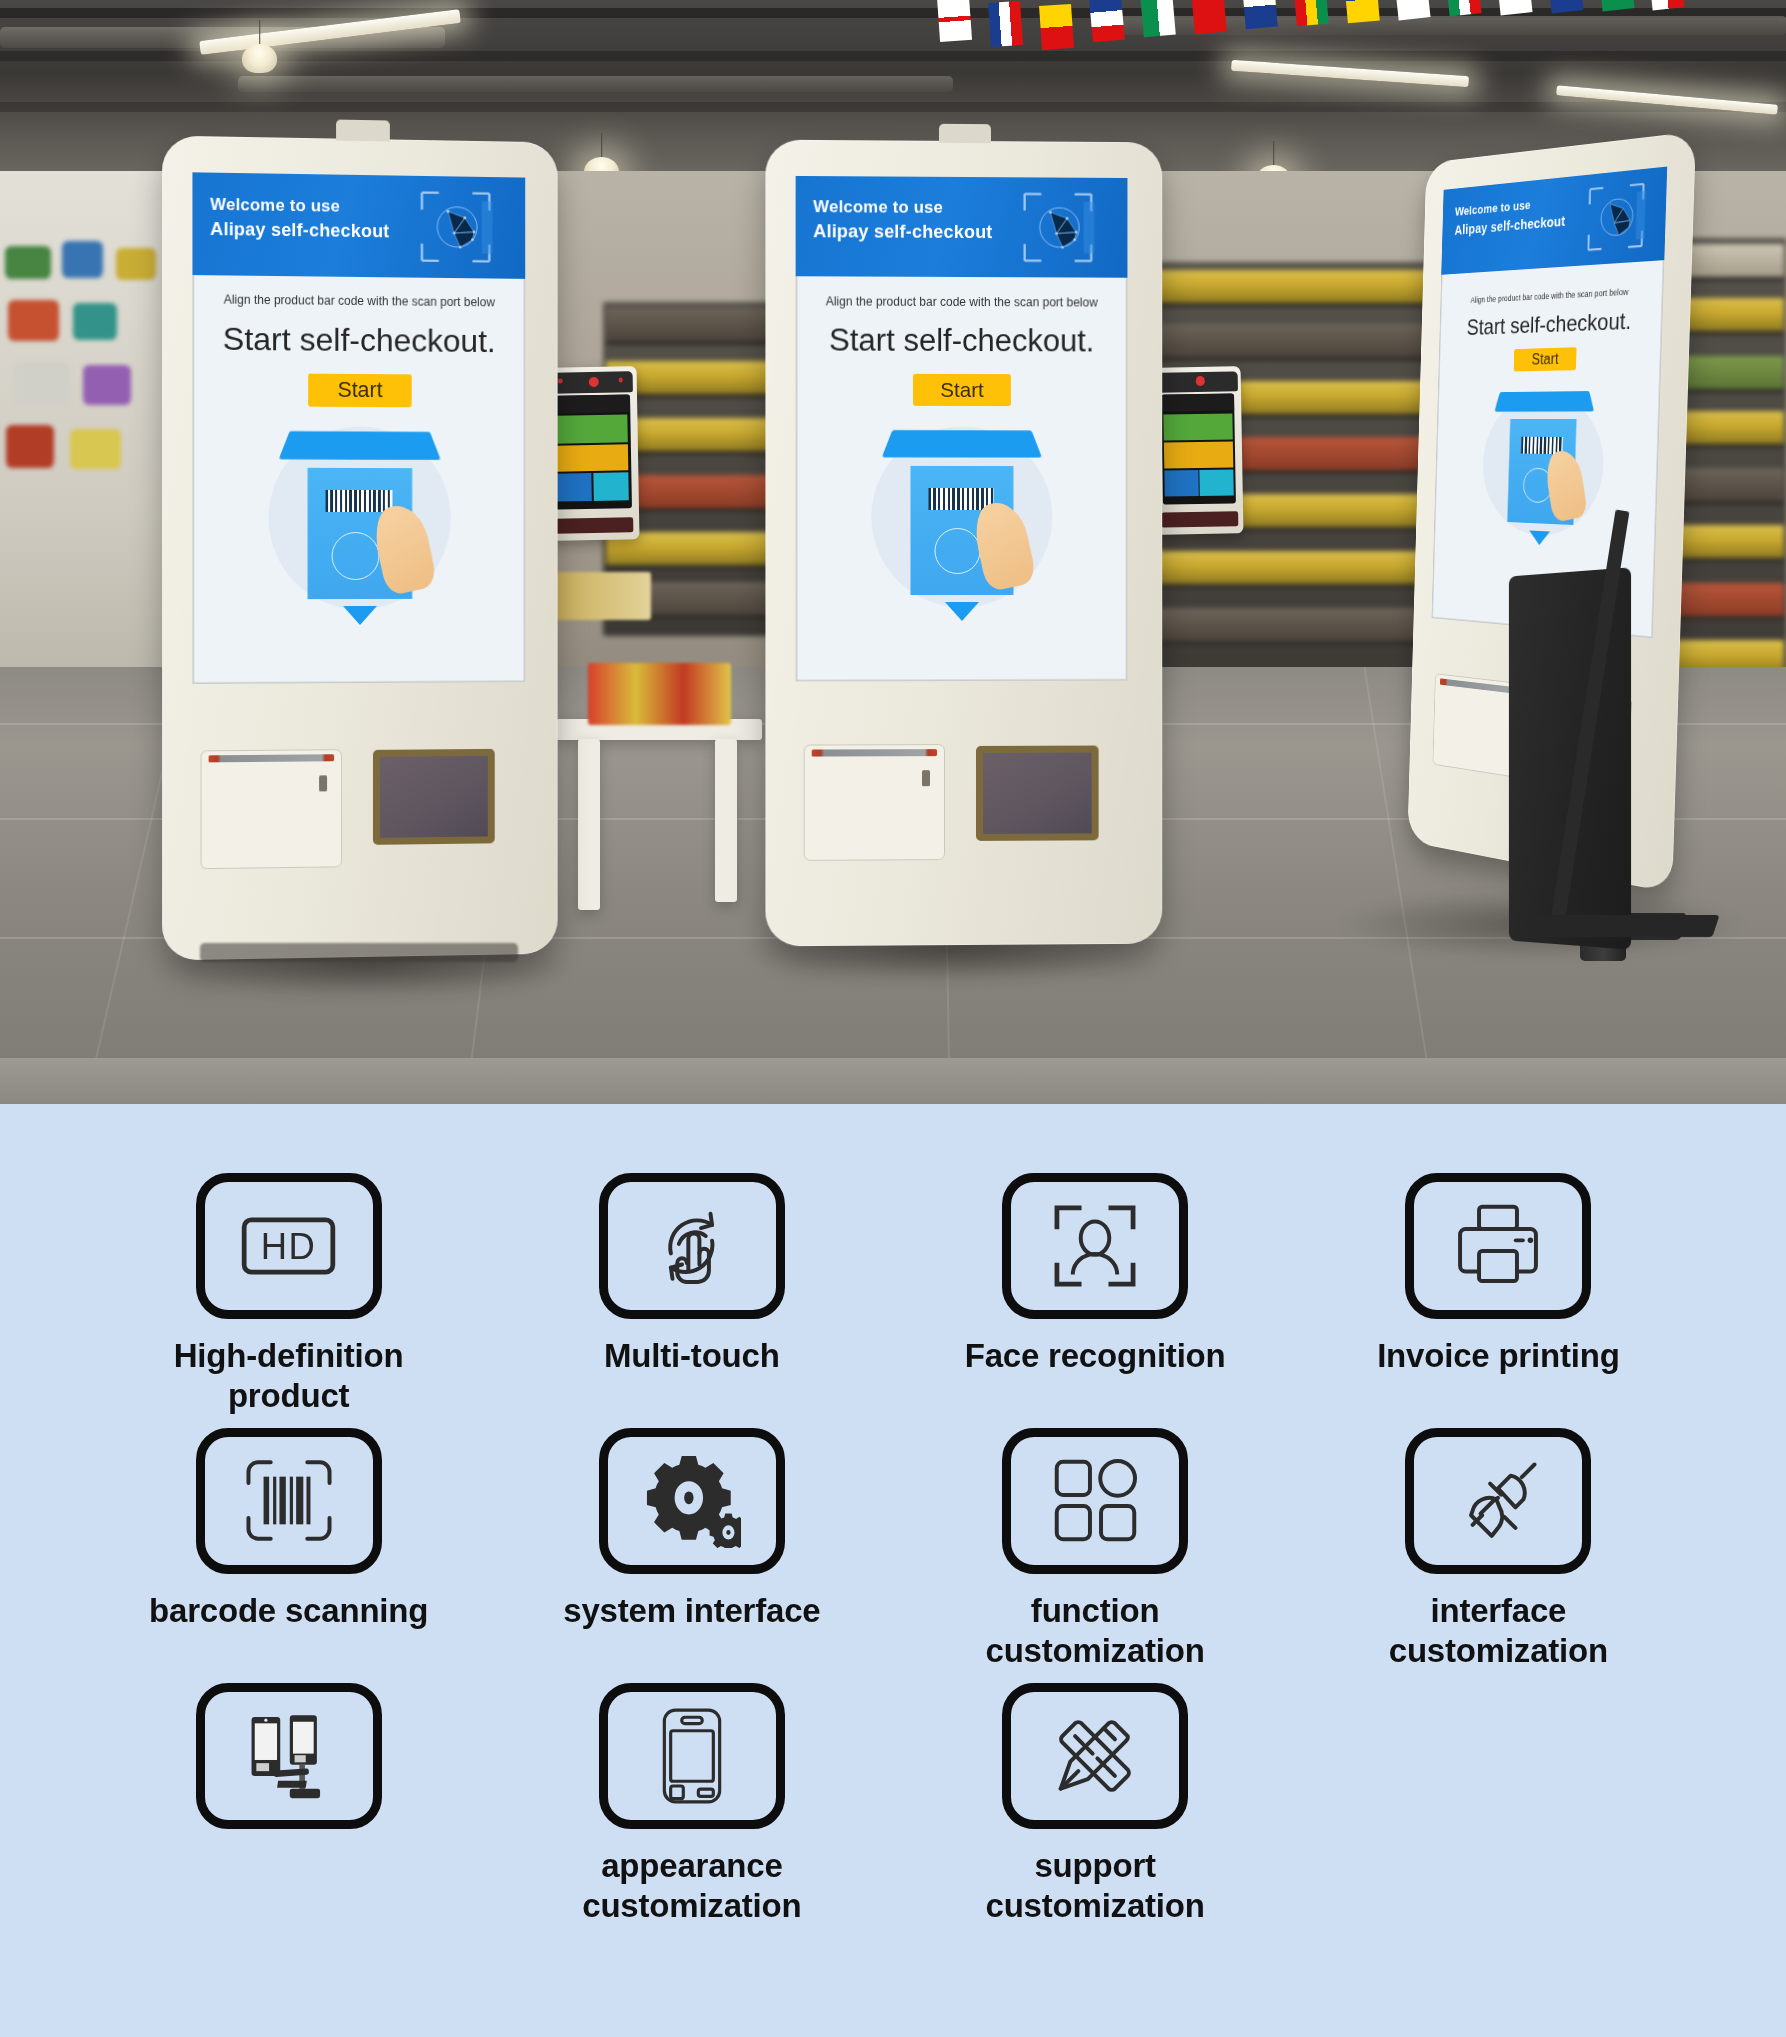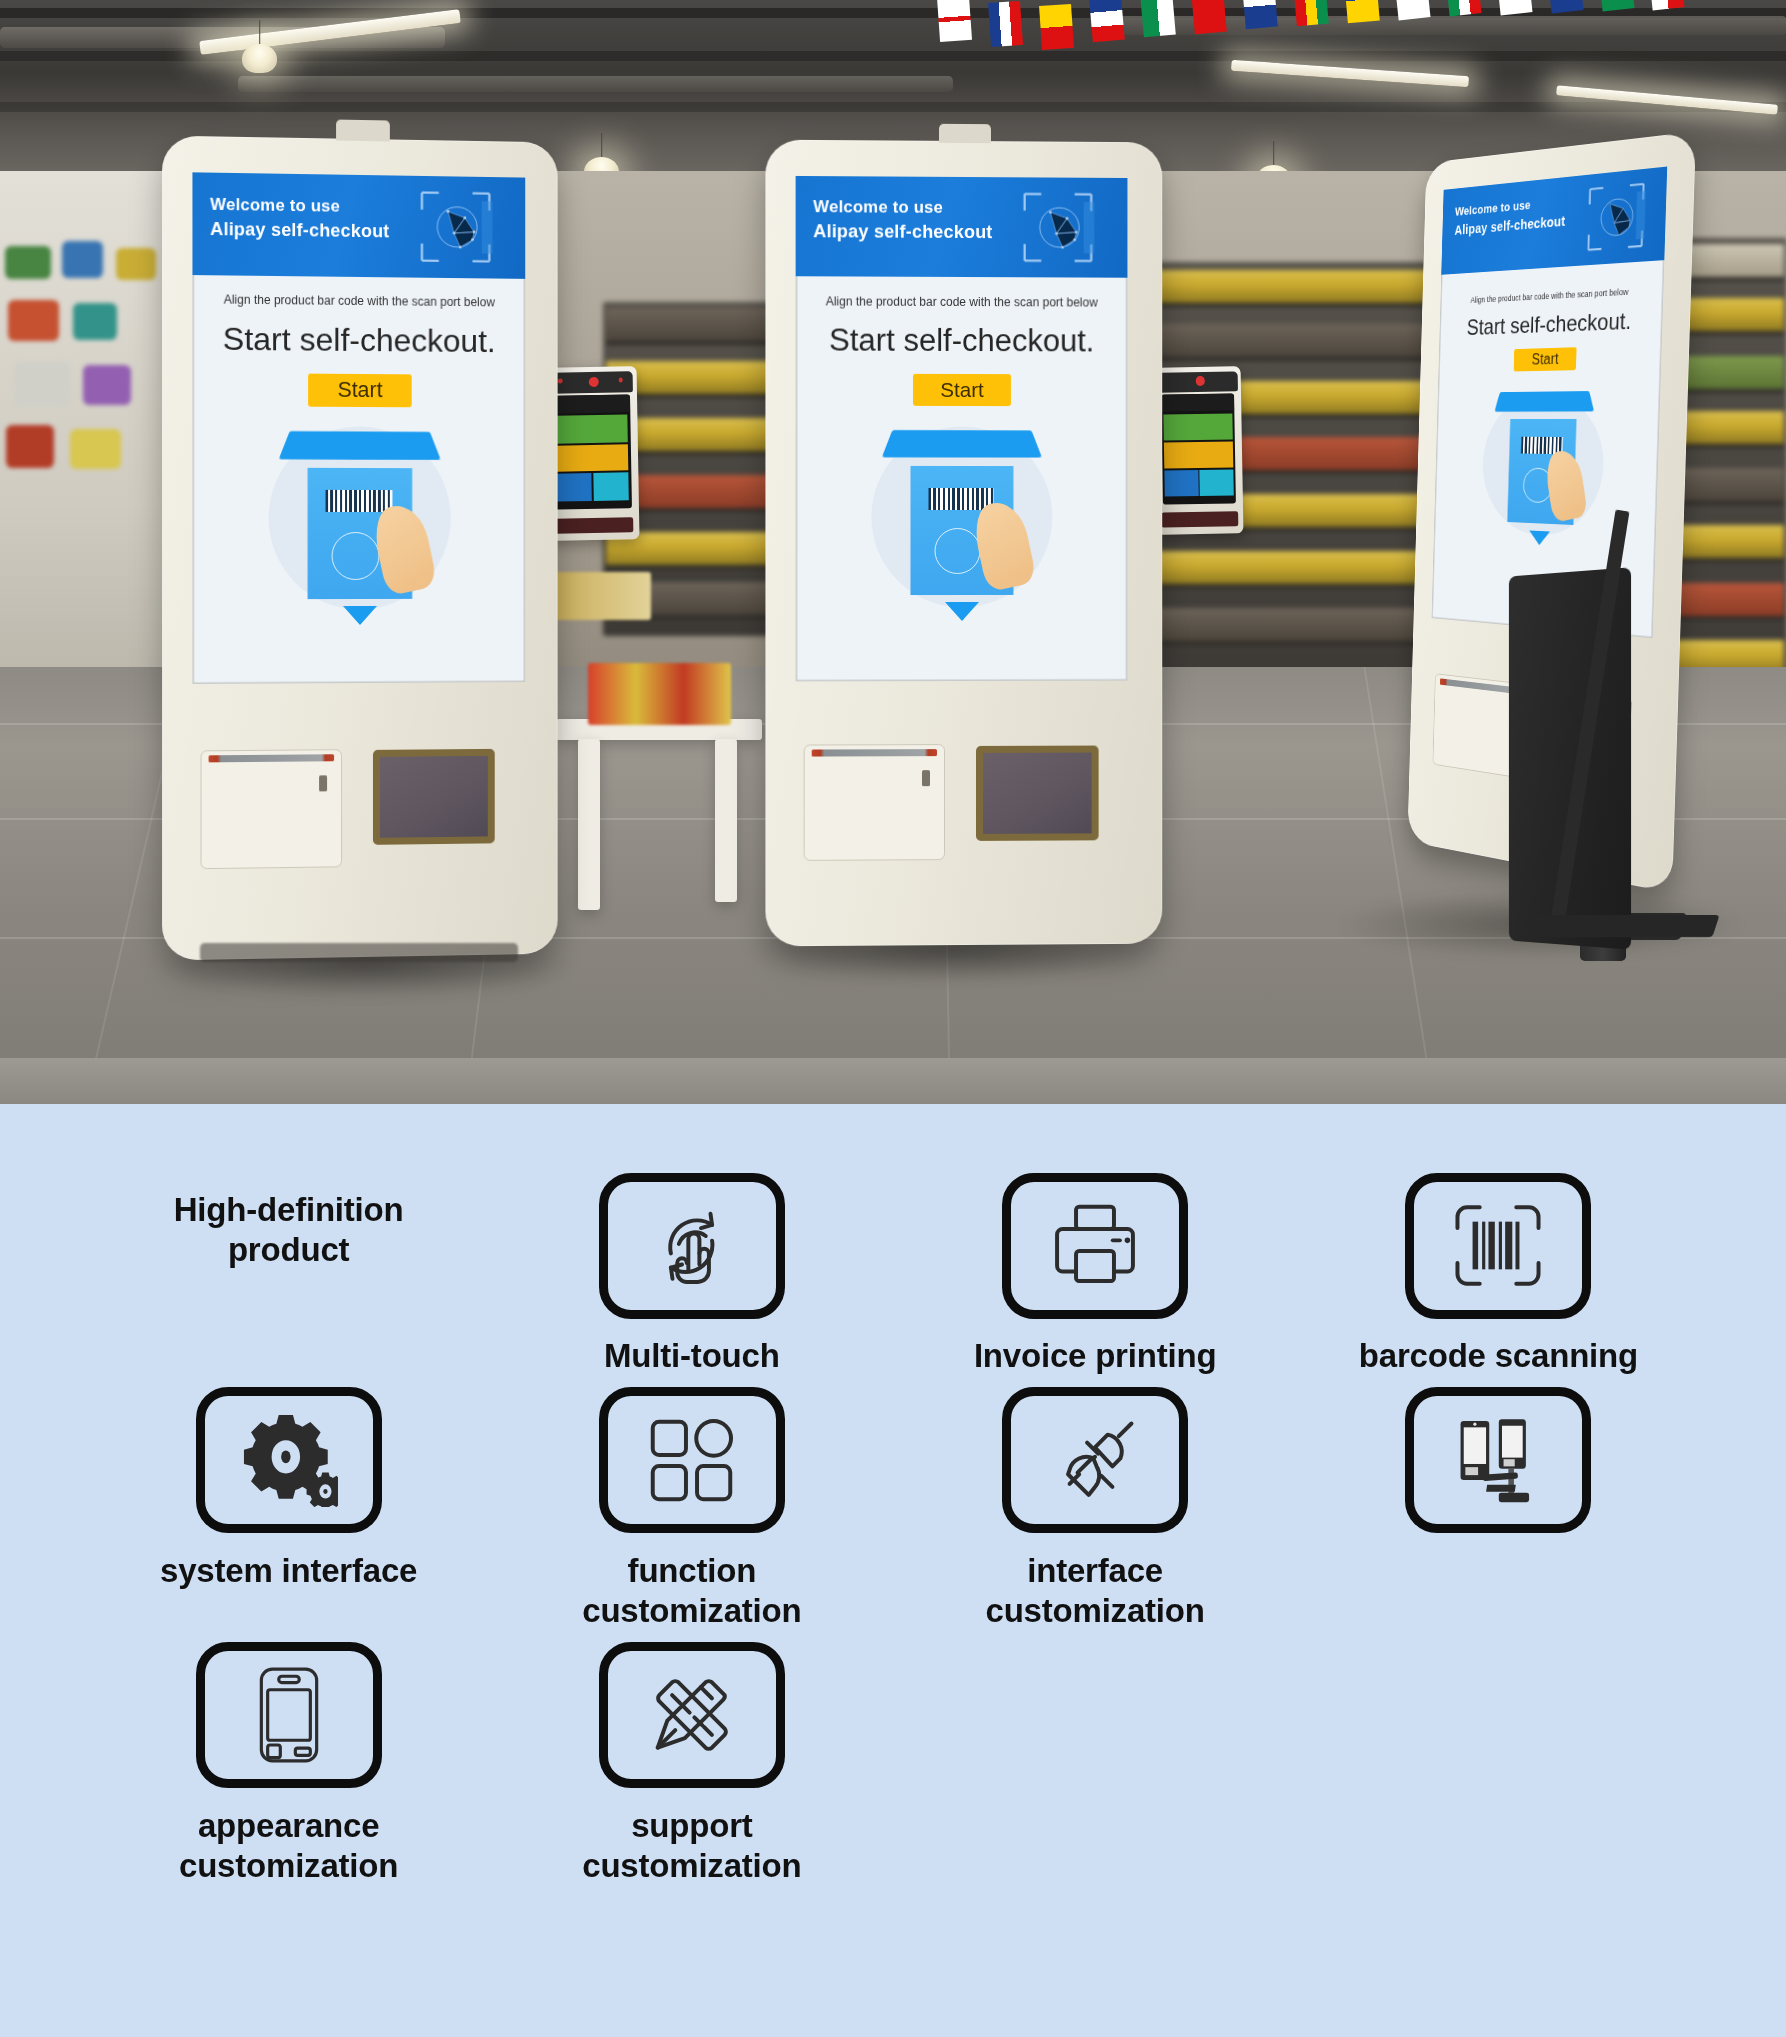--- a/index.html
+++ b/index.html
@@ -529,20 +529,26 @@
               background:#262626;border-radius:4px;transform:skewX(-18deg);"></div>
 
   <div style="position:absolute;left:200px;top:943px;width:318px;height:19px;
               background:rgba(60,56,52,.55);border-radius:4.8px;filter:blur(1.2px);"></div>
 </div>
 
 <div class="features">
   <div class="grid">
 
     <div class="cell">
+      <div class="icon-box">
+        <svg width="95" height="62" viewBox="0 0 120 78">
+          <rect x="4" y="6" width="112" height="66" rx="9" ry="9" fill="none" stroke="#2c2c2c" stroke-width="6"></rect>
+          <text x="60" y="55" font-family="Liberation Sans, sans-serif" font-size="46" fill="#2c2c2c" text-anchor="middle" letter-spacing="2">HD</text>
+        </svg>
+      </div>
       <div class="cap" style="white-space:pre-line;">High-definition
 product</div>
     </div>
 
     <div class="cell">
       <div class="icon-box">
         <svg width="95" height="95" viewBox="0 0 120 120">
           <g fill="none" stroke="#2c2c2c" stroke-width="5" stroke-linecap="round">
             <path d="M34 70 A34 34 0 0 1 86 34"></path>
             <path d="M86 34 l-2 -14 M86 34 l-14 4" stroke-width="5"></path>
@@ -552,20 +558,37 @@
           </g>
           <g fill="none" stroke="#2c2c2c" stroke-width="5" stroke-linejoin="round" stroke-linecap="round">
             <path d="M56 52 v40 M56 52 a7 7 0 0 1 14 0 v32"></path>
             <path d="M70 70 a6 6 0 0 1 12 0 v22 a14 14 0 0 1 -14 14 h-14 a12 12 0 0 1 -12 -12 v-12 a6 6 0 0 1 12 0"></path>
           </g>
         </svg>
       </div>
       <div class="cap" style="white-space:pre-line;">Multi-touch</div>
     </div>
 
+    <div class="cell">
+      <div class="icon-box">
+        <svg width="92" height="92" viewBox="0 0 116 116">
+          <g fill="none" stroke="#2c2c2c" stroke-width="6" stroke-linecap="square">
+            <path d="M10 34 V10 H38"></path>
+            <path d="M78 10 H106 V34"></path>
+            <path d="M106 82 V106 H78"></path>
+            <path d="M38 106 H10 V82"></path>
+          </g>
+          <g fill="none" stroke="#2c2c2c" stroke-width="5">
+            <ellipse cx="58" cy="48" rx="18" ry="21"></ellipse>
+            <path d="M30 94 a28 26 0 0 1 56 0"></path>
+          </g>
+        </svg>
+      </div>
+      <div class="cap" style="white-space:pre-line;">Face recognition</div>
+    </div>
 
     <div class="cell">
       <div class="icon-box">
         <svg width="98" height="87" viewBox="0 0 124 110">
           <g fill="none" stroke="#2c2c2c" stroke-width="5" stroke-linejoin="round">
             <rect x="38" y="6" width="48" height="28" rx="4"></rect>
             <rect x="14" y="34" width="96" height="54" rx="7"></rect>
             <rect x="38" y="62" width="48" height="38" rx="4" fill="#cedff4"></rect>
           </g>
           <rect x="82" y="46" width="14" height="5" rx="2.5" fill="#2c2c2c"></rect>

